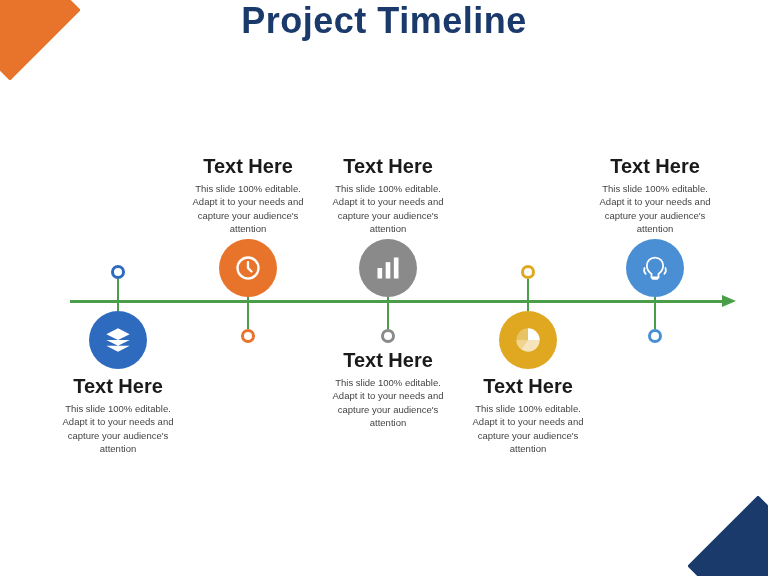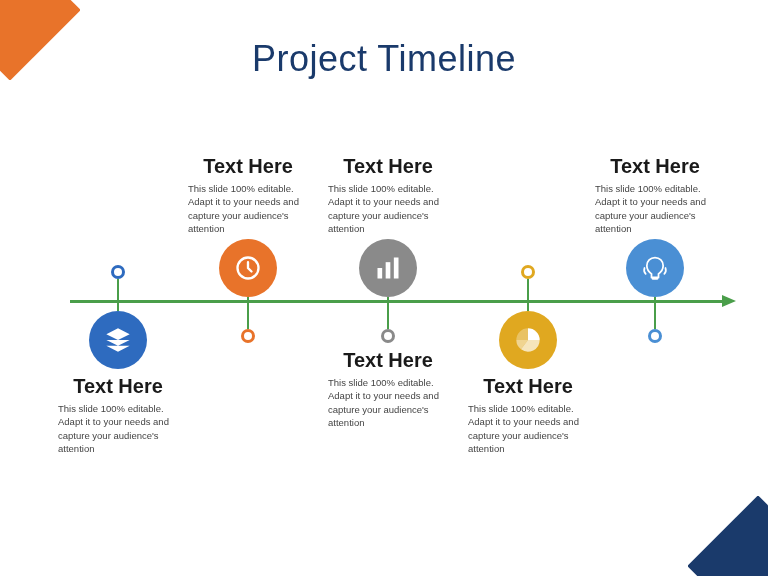--- a/index.html
+++ b/index.html
@@ -58,23 +58,22 @@
       right: -40px;
       width: 100px;
       height: 100px;
       background: #1a3a6b;
       transform: rotate(45deg);
     }
 
     
     .title {
       text-align: center;
-      padding-top: 38px;
       font-size: 36px;
-      font-weight: 400;
+      font-weight: 700;
       color: #1a3a6b;
       letter-spacing: 0.5px;
     }
 
     
     .timeline-area {
       position: absolute;
       top: 155px;
       left: 40px;
       right: 40px;
@@ -170,21 +169,21 @@
       font-size: 20px;
       font-weight: 800;
       color: #1a1a1a;
       text-align: center;
       margin-bottom: 4px;
     }
 
     .item-desc {
       font-size: 9.5px;
       color: #444;
-      text-align: left;
+      text-align: center;
       line-height: 1.4;
     }
 
     .text-block {
       text-align: center;
       width: 120px;
     }
 
     
     .item-1 { position: absolute; left: 18px; top: 0; }

